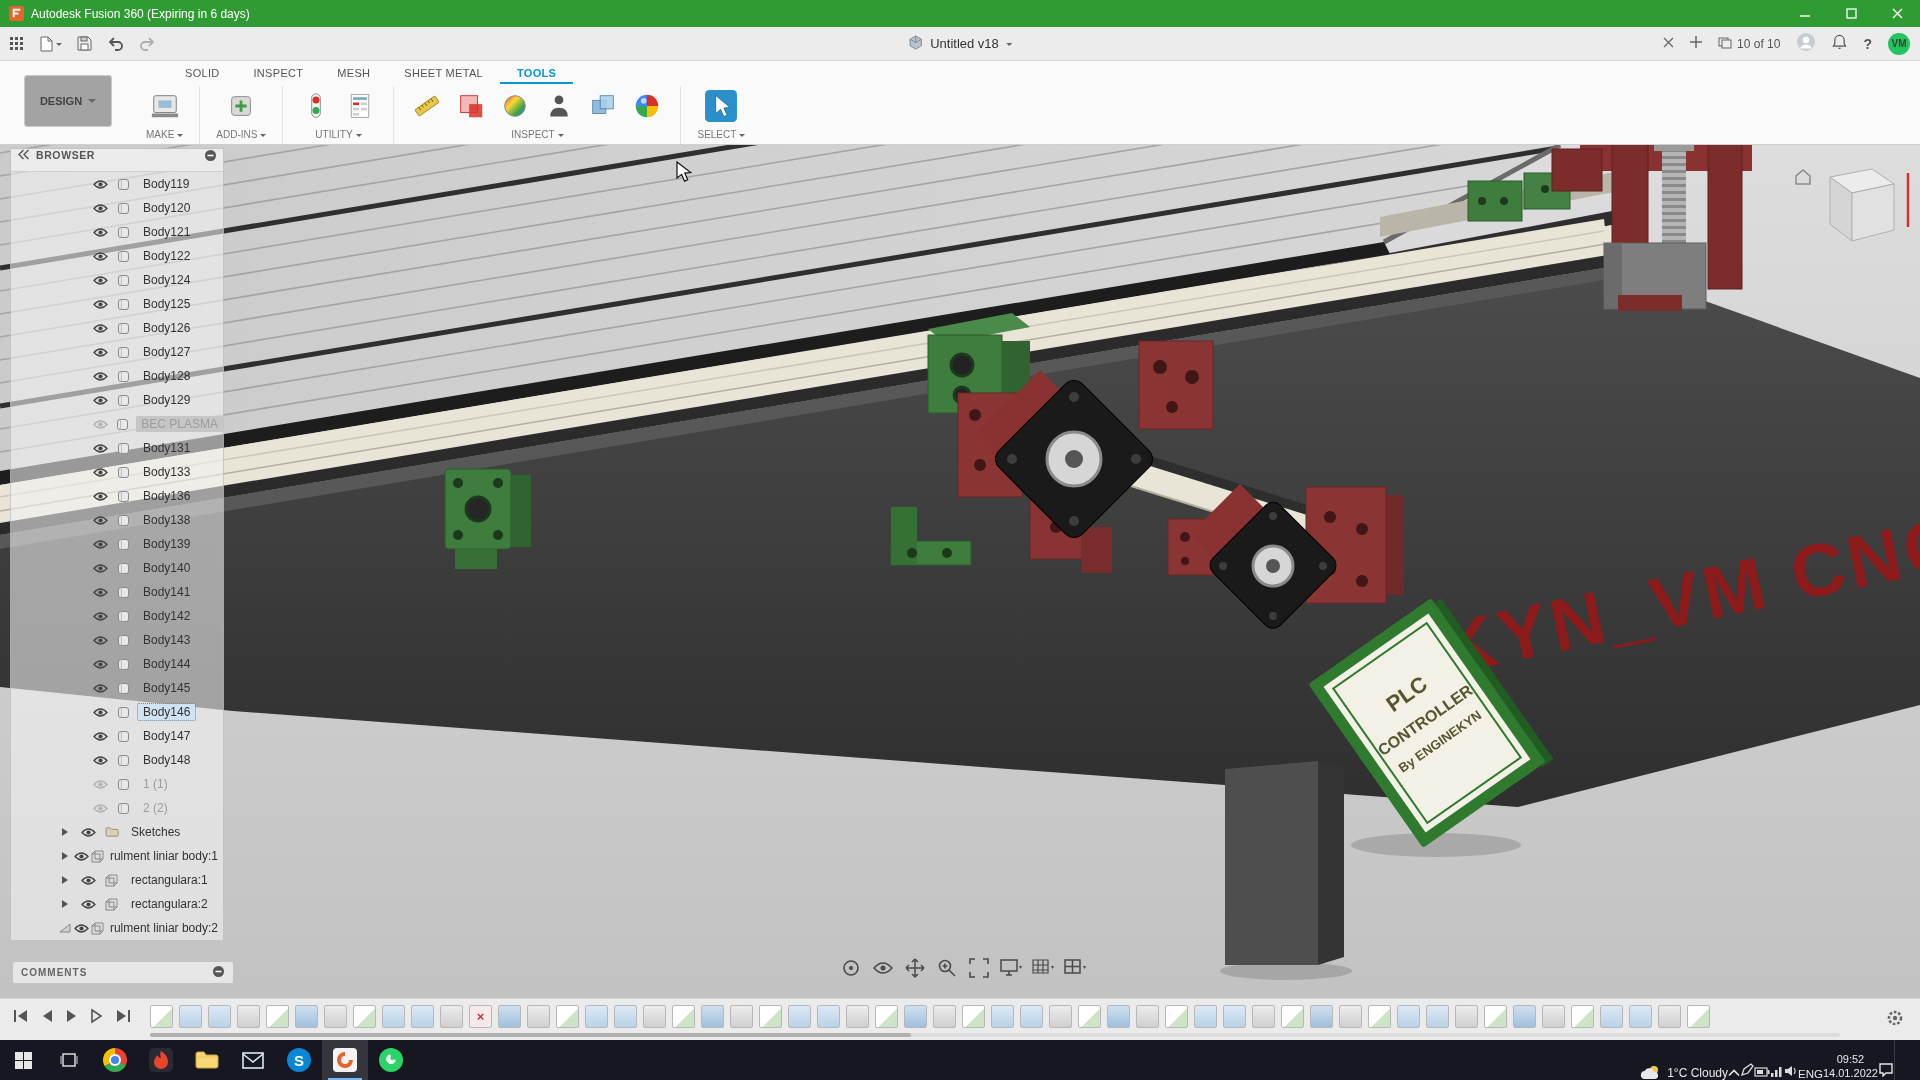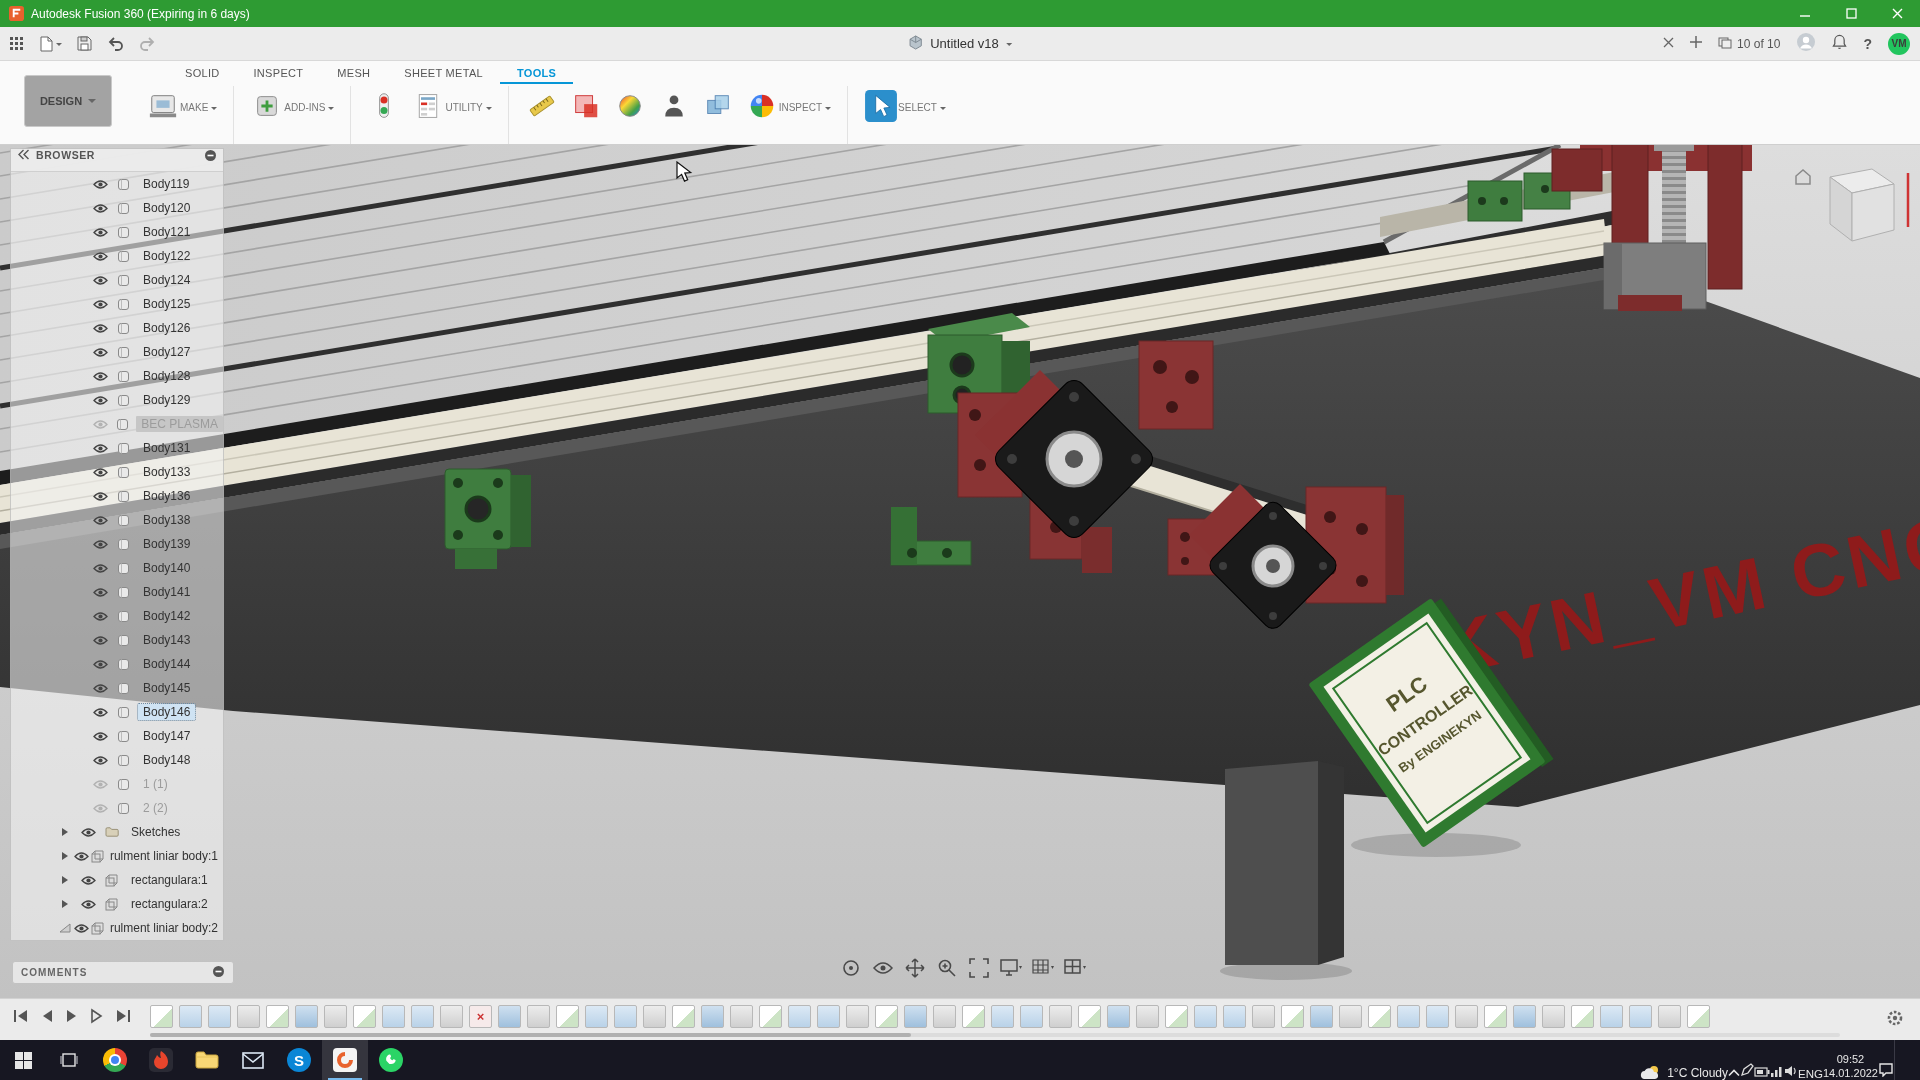--- a/index.html
+++ b/index.html
@@ -26,21 +26,21 @@
 
   
   #ribbon{height:84px;background:#fafafa;border-bottom:1px solid #cfcfcf;position:relative;}
   .design-box{position:absolute;left:24px;top:14px;width:88px;height:52px;background:#a3a3a3;border:1px solid #c9c9c9;
     border-radius:3px;display:flex;align-items:center;justify-content:center;gap:6px;font-size:11px;font-weight:bold;color:#444;}
   .ribbon-main{margin-left:140px;display:flex;flex-direction:column;height:100%;}
   .rtabs{display:flex;margin-left:28px;height:24px;align-items:flex-end;}
   .rtab{padding:3px 17px;font-size:11px;color:#555;letter-spacing:.3px;border-bottom:2px solid transparent;}
   .rtab.active{color:#0696d7;font-weight:bold;border-bottom:2px solid #0696d7;}
   .rtools{display:flex;align-items:flex-start;margin-top:2px;}
-  .rgroup{display:flex;flex-direction:row;align-items:center;padding:0 6px;}
+  .rgroup{display:flex;flex-direction:column;align-items:center;padding:0 6px;}
   .gicons{display:flex;gap:10px;height:40px;align-items:center;}
   .glabel{font-size:10px;color:#777;display:flex;align-items:center;gap:3px;margin-top:3px;}
   .vsep{width:1px;height:58px;background:#e2e2e2;margin:0 10px;align-self:flex-start;}
   .ric{width:34px;height:34px;display:flex;align-items:center;justify-content:center;}
   #cursor{position:absolute;left:676px;top:100px;z-index:60;}
 
   
   #viewport{position:relative;width:1920px;height:853px;background:#cccccc;overflow:hidden;}
   #scene{position:absolute;left:0;top:0;}
 

